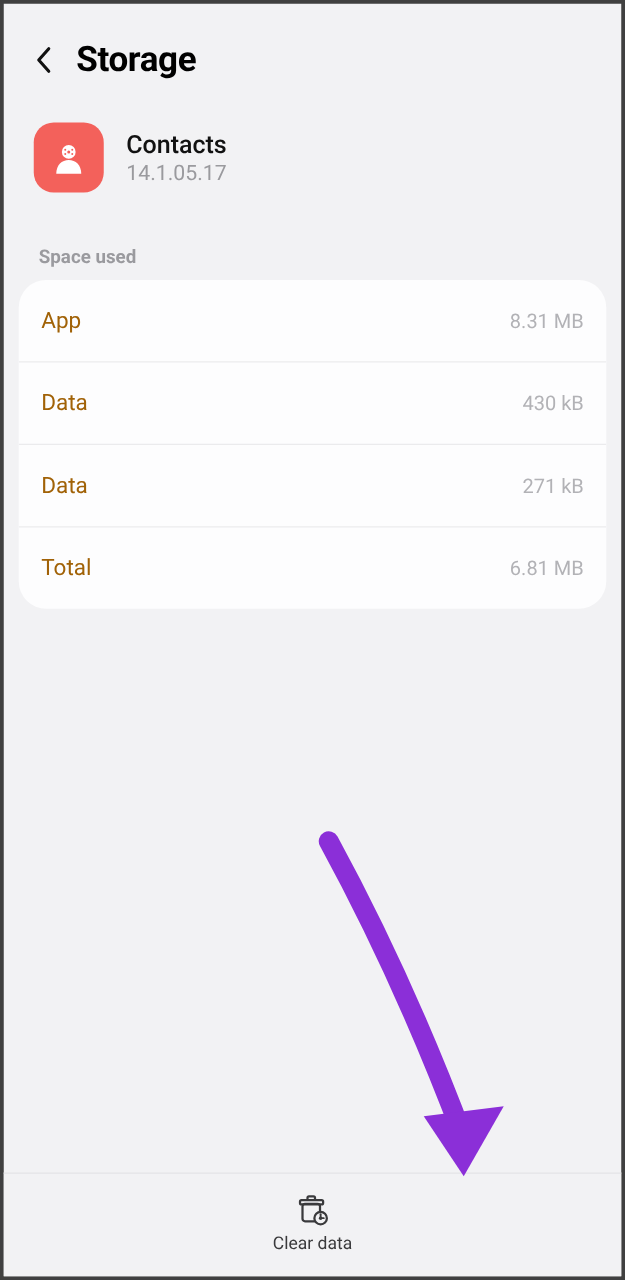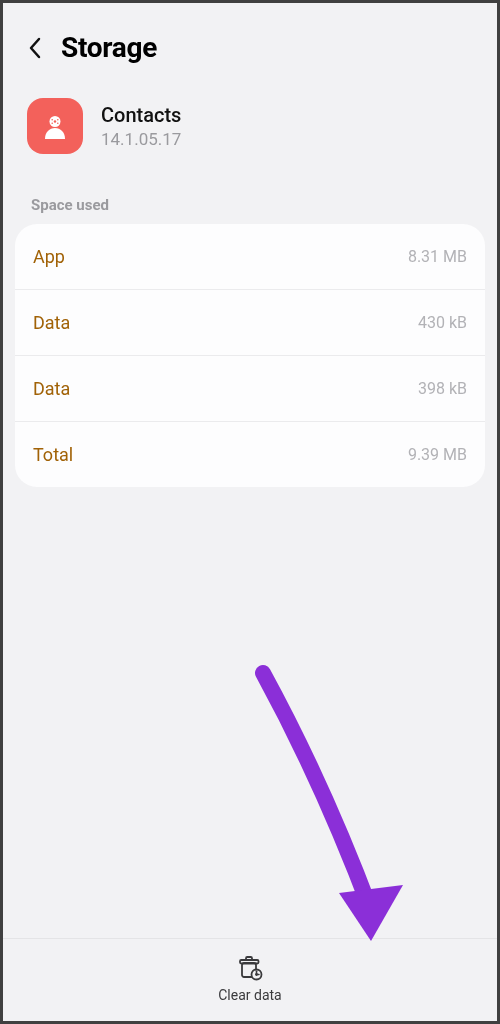--- a/index.html
+++ b/index.html
@@ -160,25 +160,25 @@
     <div class="row">
       <div class="row-label">App</div>
       <div class="row-value">8.31 MB</div>
     </div>
     <div class="row">
       <div class="row-label">Data</div>
       <div class="row-value">430 kB</div>
     </div>
     <div class="row">
       <div class="row-label">Data</div>
-      <div class="row-value">398 kB</div>
+      <div class="row-value">271 kB</div>
     </div>
     <div class="row">
       <div class="row-label">Total</div>
-      <div class="row-value">9.39 MB</div>
+      <div class="row-value">6.81 MB</div>
     </div>
   </div>
 
   <div class="spacer"></div>
 
   <div class="bottom-actions">
     <div class="action-btn">
       <svg width="28" height="26" viewBox="0 0 28 26">
         <rect x="6" y="8" width="14" height="14" rx="2" stroke="#3a3a3c" stroke-width="1.8" fill="none"></rect>
         <rect x="4" y="5" width="18.5" height="3.5" rx="1.2" stroke="#3a3a3c" stroke-width="1.8" fill="none"></rect>

